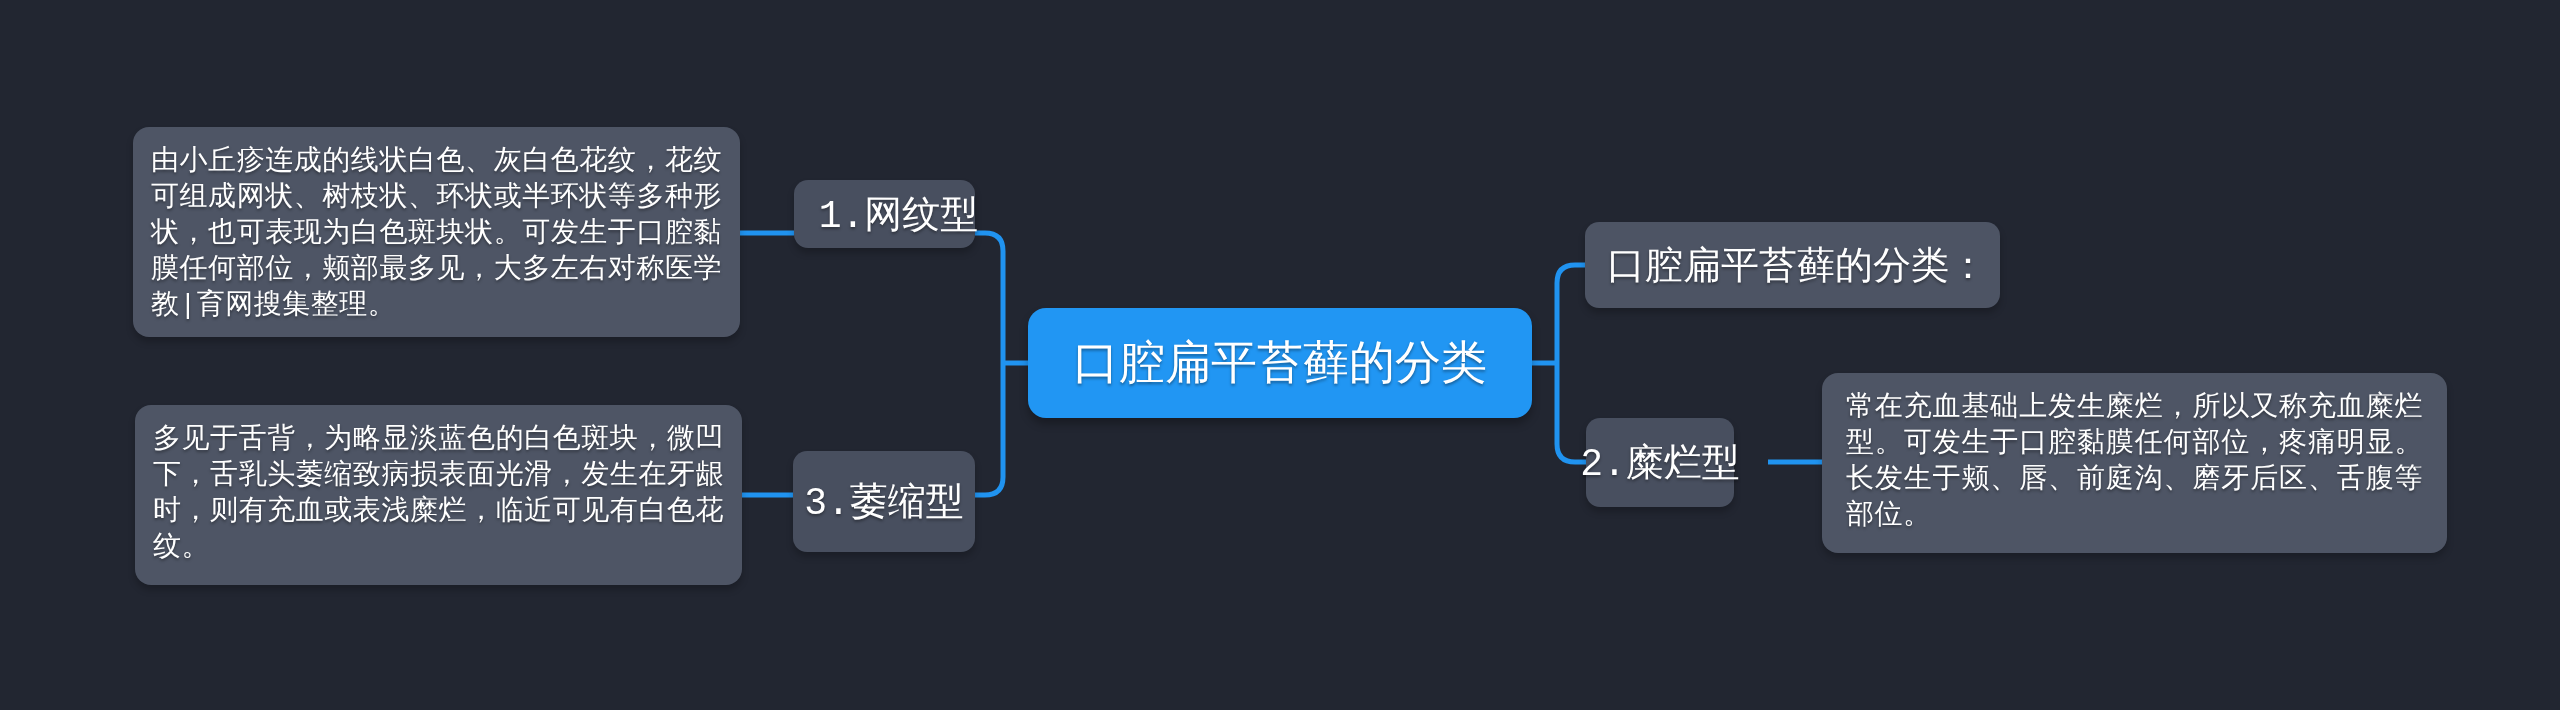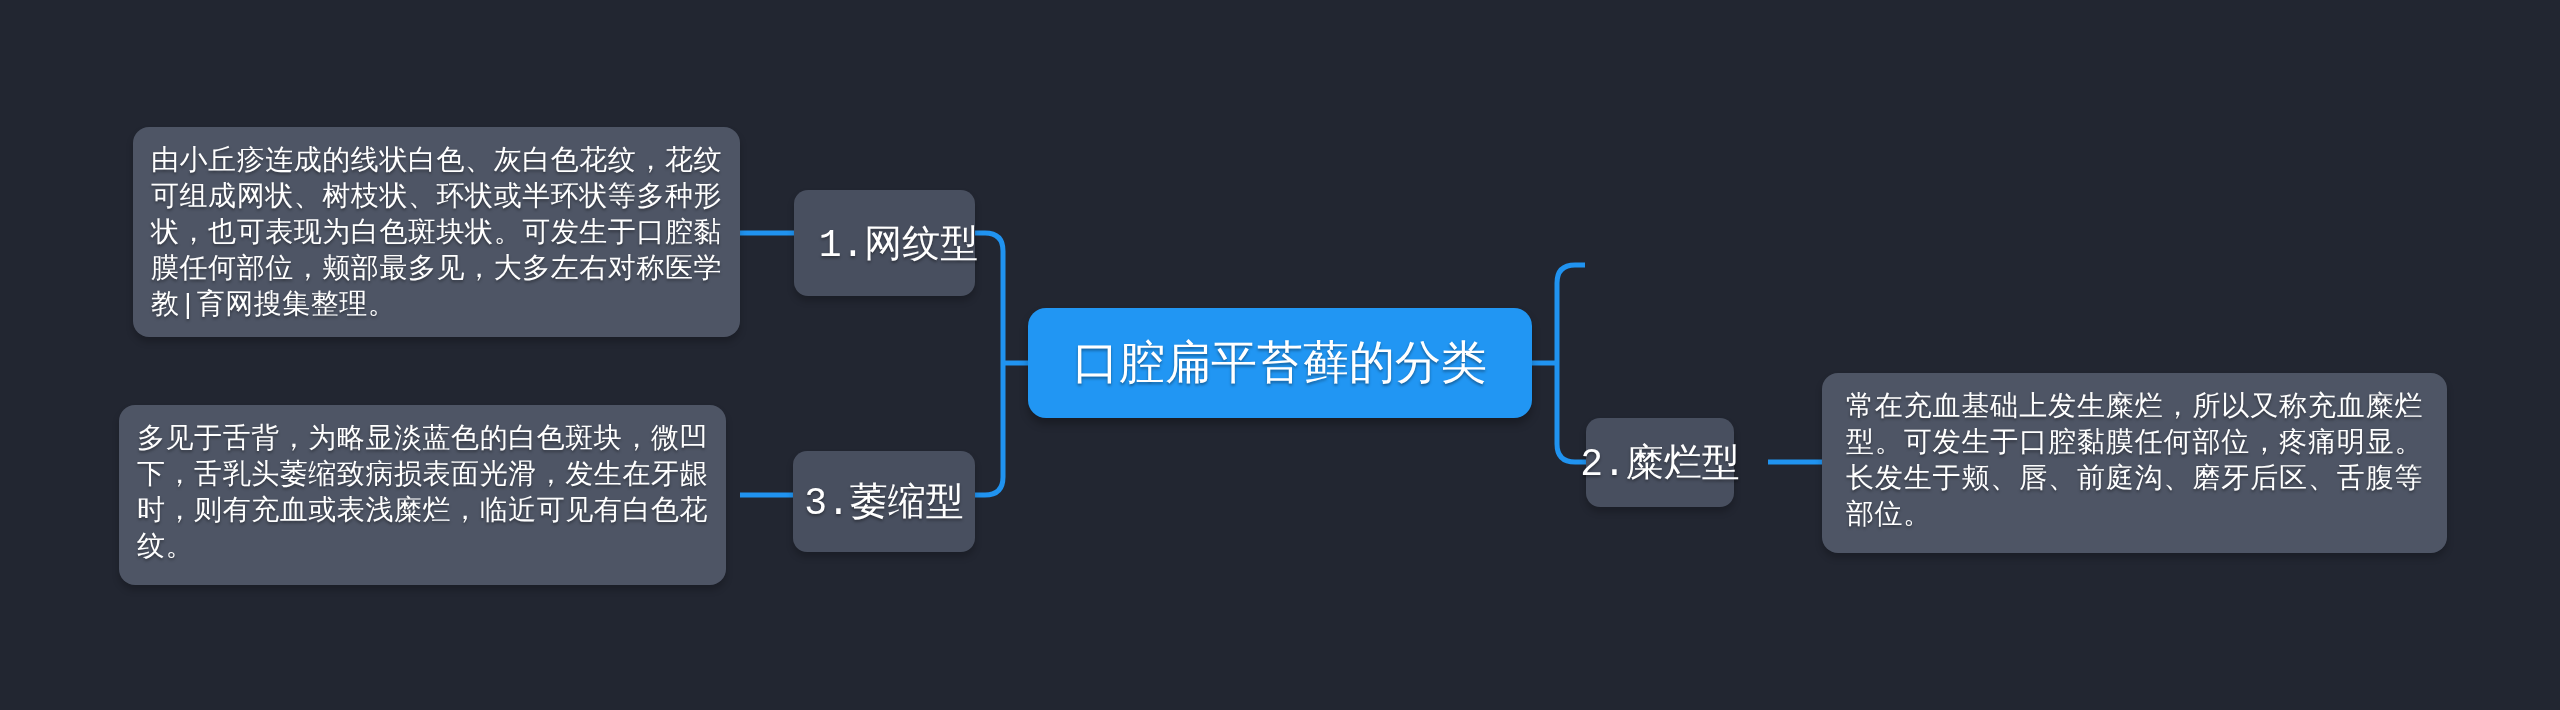--- a/index.html
+++ b/index.html
@@ -58,23 +58,23 @@
     border-radius:14px;
     font-size:38px;
     display:flex;
     align-items:center;
     padding-left:22px;
     white-space:nowrap;
   }
 
   
   #desc-reticular {left:133px;  top:127px; width:607px; height:210px;}
-  #desc-atrophic  {left:119px;  top:405px; width:607px; height:180px;}
+  #desc-atrophic  {left:135px;  top:405px; width:607px; height:180px;}
   #desc-erosive   {left:1822px; top:373px; width:625px; height:180px; padding:17px 24px;}
-  #label-reticular{left:794px;  top:190px; width:181px; height:106px;padding-left:28px;}
+  #label-reticular{left:794px;  top:180px; width:181px; height:68px;padding-left:28px;}
   #label-atrophic {left:793px;  top:451px; width:182px; height:101px;}
   #label-erosive  {left:1586px; top:418px; width:148px; height:89px;}
   #note-classification{left:1585px; top:222px; width:415px; height:86px;}
   #root-node      {left:1028px; top:308px; width:504px; height:110px;text-align:center;}
 </style>
 </head>
 <body>
 
 <div id="canvas">
 
@@ -100,18 +100,19 @@
   <div class="node desc-node" id="desc-reticular">由小丘疹连成的线状白色、灰白色花纹，花纹可组成网状、树枝状、环状或半环状等多种形状，也可表现为白色斑块状。可发生于口腔黏膜任何部位，颊部最多见，大多左右对称医学教|育网搜集整理。</div>
 
   <div class="node desc-node" id="desc-atrophic">多见于舌背，为略显淡蓝色的白色斑块，微凹下，舌乳头萎缩致病损表面光滑，发生在牙龈时，则有充血或表浅糜烂，临近可见有白色花纹。</div>
 
   <div class="node label-node" id="label-reticular">1.网纹型</div>
 
   <div class="node label-node" id="label-atrophic">3.萎缩型</div>
 
   <div class="node root-node" id="root-node">口腔扁平苔藓的分类</div>
 
+  <div class="node note-node" id="note-classification">口腔扁平苔藓的分类：</div>
 
   <div class="node label-node" id="label-erosive">2.糜烂型</div>
 
   <div class="node desc-node" id="desc-erosive">常在充血基础上发生糜烂，所以又称充血糜烂型。可发生于口腔黏膜任何部位，疼痛明显。长发生于颊、唇、前庭沟、磨牙后区、舌腹等部位。</div>
 
 </div>
 
 </body></html>

